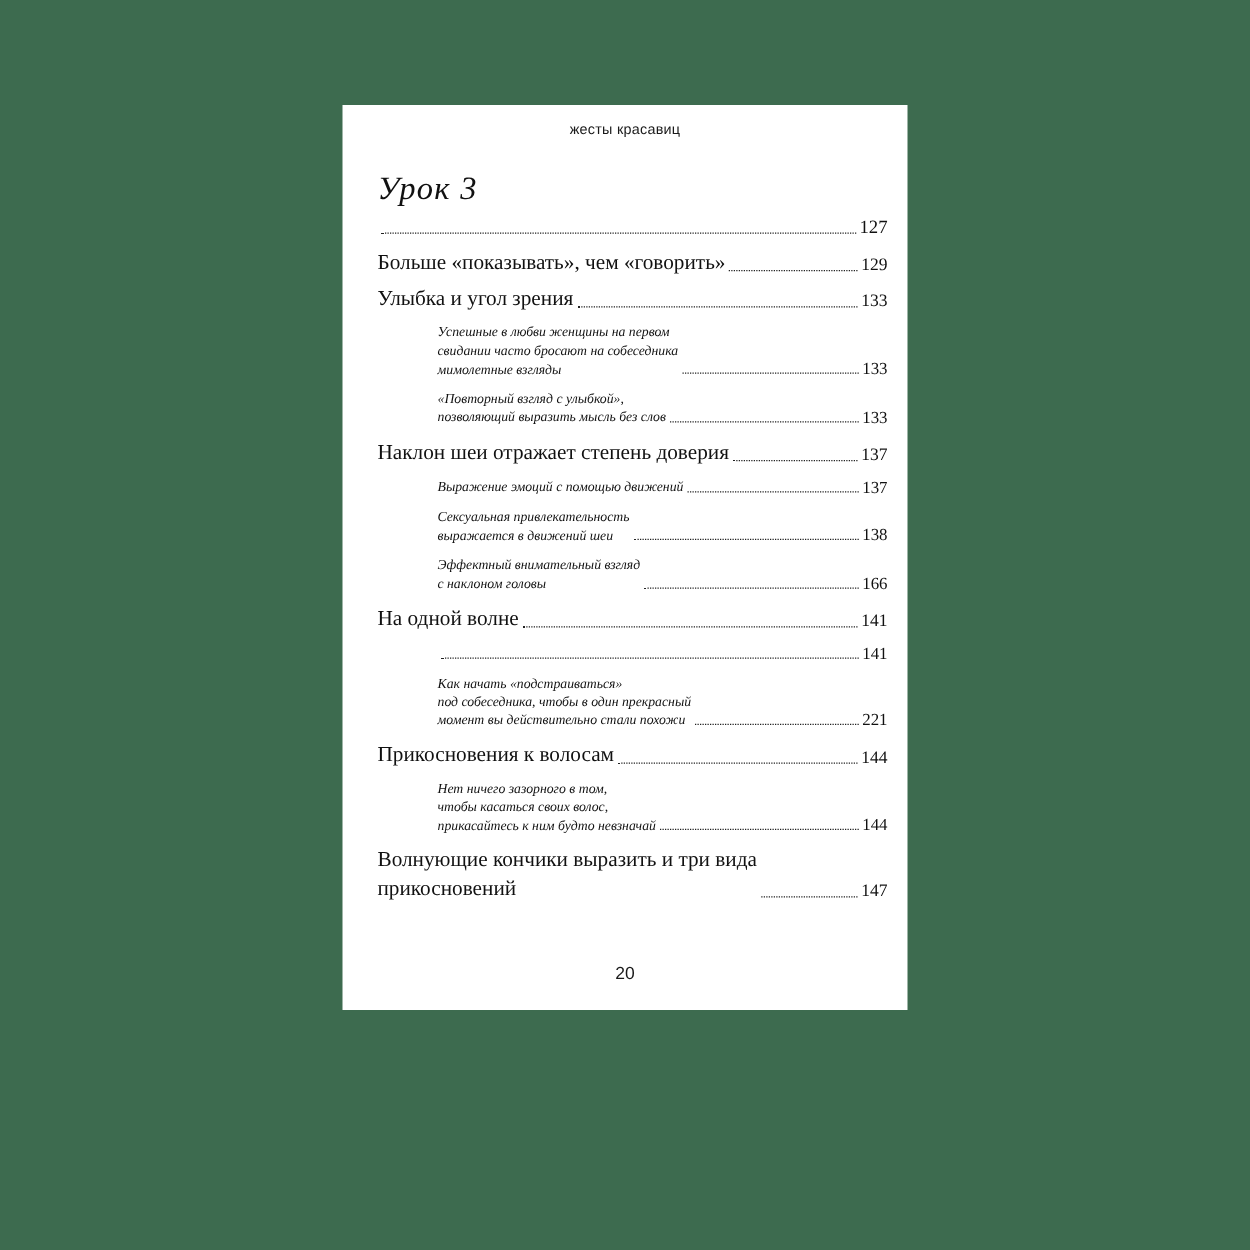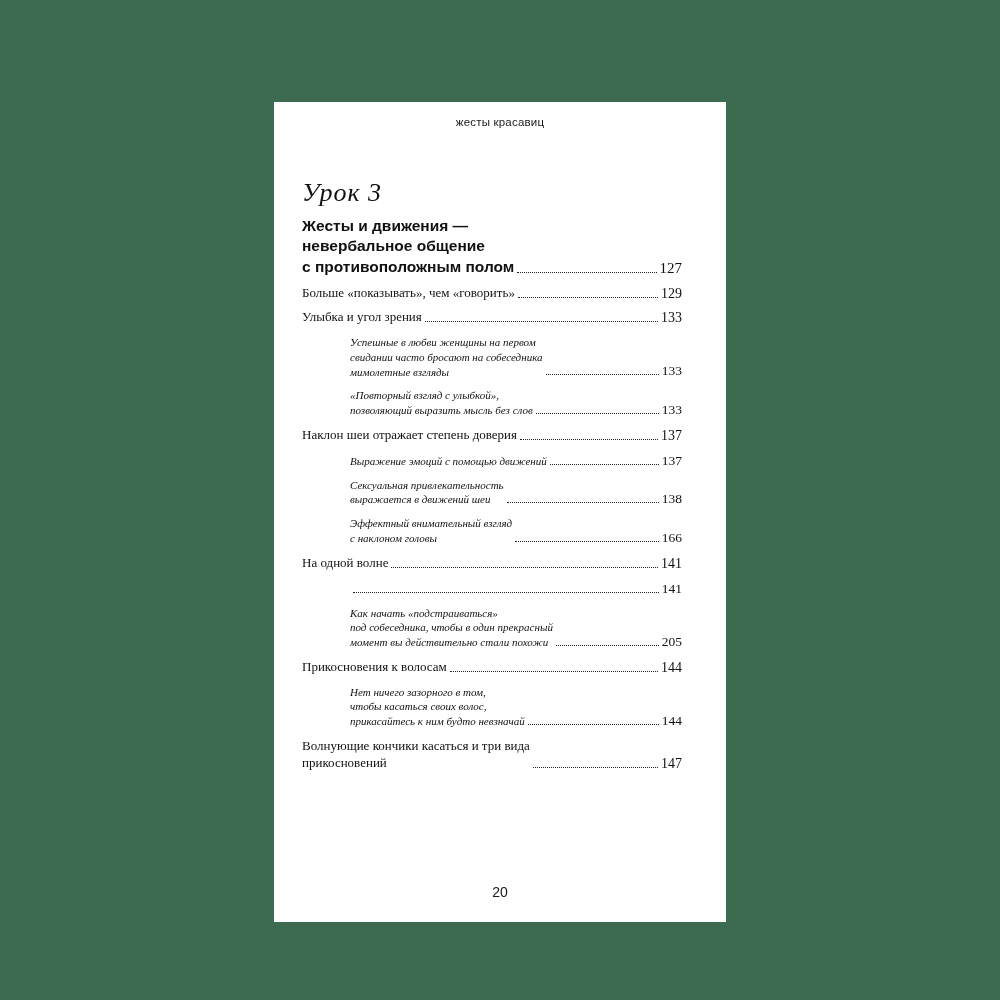--- a/index.html
+++ b/index.html
@@ -6,37 +6,37 @@
     margin: 0;
     padding: 0;
     width: 1000px;
     height: 1000px;
     background: #3d6b4f;
     font-family: "Liberation Serif", serif;
   }
   #page {
     position: absolute;
     left: 274px;
-    top: 102px;
+    top: 84px;
     width: 452px;
-    height: 820px;
+    height: 724px;
     background: #ffffff;
     overflow: hidden;
   }
   .running-head {
     text-align: center;
     font-family: "Liberation Sans", sans-serif;
     font-size: 11.5px;
     color: #1a1a1a;
     letter-spacing: 0.2px;
     margin-top: 14px;
   }
   .content {
-    padding: 0 44px 0 28px;
-    margin-top: 50px;
+    padding: 0 16px 0 28px;
+    margin-top: 26px;
   }
   .lesson-label {
     font-family: "Liberation Serif", serif;
     font-style: italic;
     font-size: 26px;
     color: #111;
     letter-spacing: 1px;
     margin-bottom: 8px;
   }
   .entry {
@@ -69,21 +69,21 @@
   }
   .lvl-head .page {
     font-family: "Liberation Serif", serif;
     font-size: 15px;
   }
   .lvl-head { margin-bottom: 8px; }
 
   
   .lvl-1 .title {
     font-family: "Liberation Serif", serif;
-    font-size: 13px;
+    font-size: 17px;
     line-height: 1.3;
   }
   .lvl-1 .page {
     font-family: "Liberation Serif", serif;
     font-size: 14px;
   }
   .lvl-1 { margin-bottom: 7px; margin-top: 5px; }
 
   
   .lvl-2 {
@@ -114,23 +114,20 @@
 </style>
 </head>
 <body>
 
 <div id="page">
   <div class="running-head">жесты красавиц</div>
   <div class="content">
     <div class="lesson-label">Урок 3</div>
     <div id="toc-list">
         <div class="entry lvl-head">
-          <span class="title">Жесты и движения —
-невербальное общение
-с противоположным полом</span>
           <span class="dots"></span>
           <span class="page">127</span>
         </div>
         <div class="entry lvl-1">
           <span class="title">Больше «показывать», чем «говорить»</span>
           <span class="dots"></span>
           <span class="page">129</span>
         </div>
         <div class="entry lvl-1">
           <span class="title">Улыбка и угол зрения</span>
@@ -179,36 +176,36 @@
         </div>
         <div class="entry lvl-2">
           <span class="dots"></span>
           <span class="page">141</span>
         </div>
         <div class="entry lvl-2">
           <span class="title">Как начать «подстраиваться»
 под собеседника, чтобы в один прекрасный
 момент вы действительно стали похожи</span>
           <span class="dots"></span>
-          <span class="page">205</span>
+          <span class="page">221</span>
         </div>
         <div class="entry lvl-1">
           <span class="title">Прикосновения к волосам</span>
           <span class="dots"></span>
           <span class="page">144</span>
         </div>
         <div class="entry lvl-2">
           <span class="title">Нет ничего зазорного в том,
 чтобы касаться своих волос,
 прикасайтесь к ним будто невзначай</span>
           <span class="dots"></span>
           <span class="page">144</span>
         </div>
         <div class="entry lvl-1">
-          <span class="title">Волнующие кончики касаться и три вида
+          <span class="title">Волнующие кончики выразить и три вида
 прикосновений</span>
           <span class="dots"></span>
           <span class="page">147</span>
         </div>
       </div>
   </div>
   <div class="folio">20</div>
 </div>
 
 </body></html>

